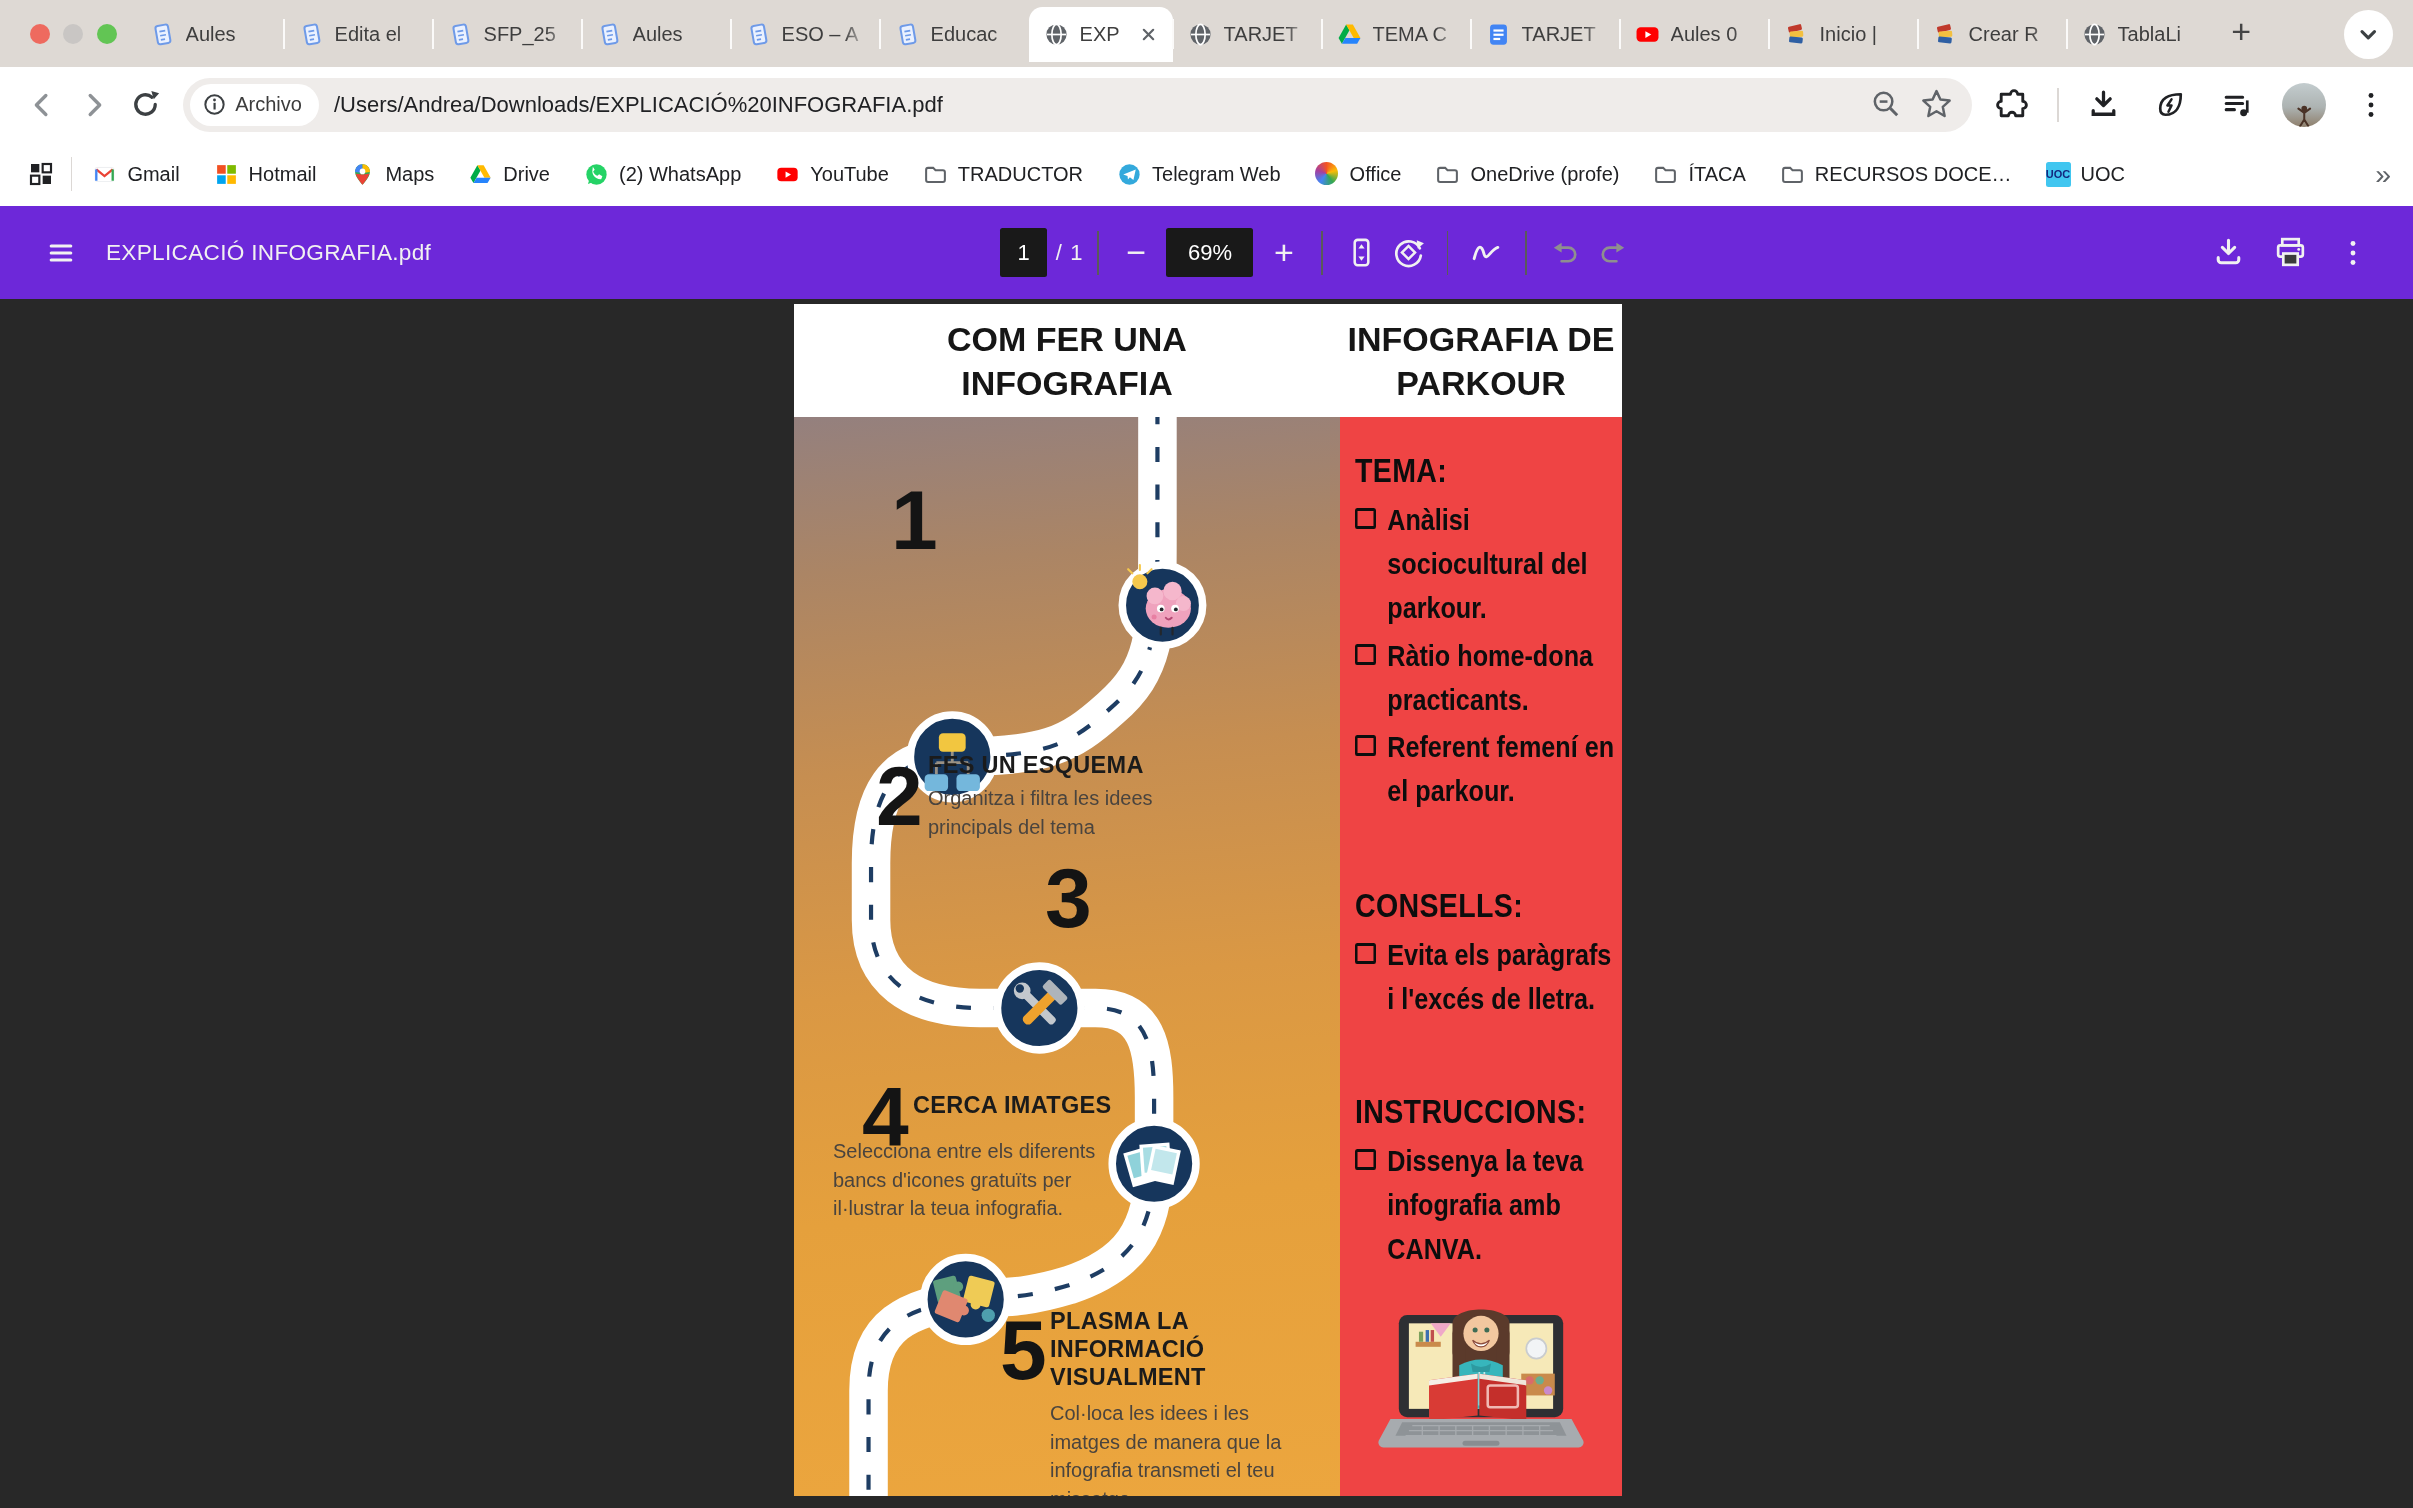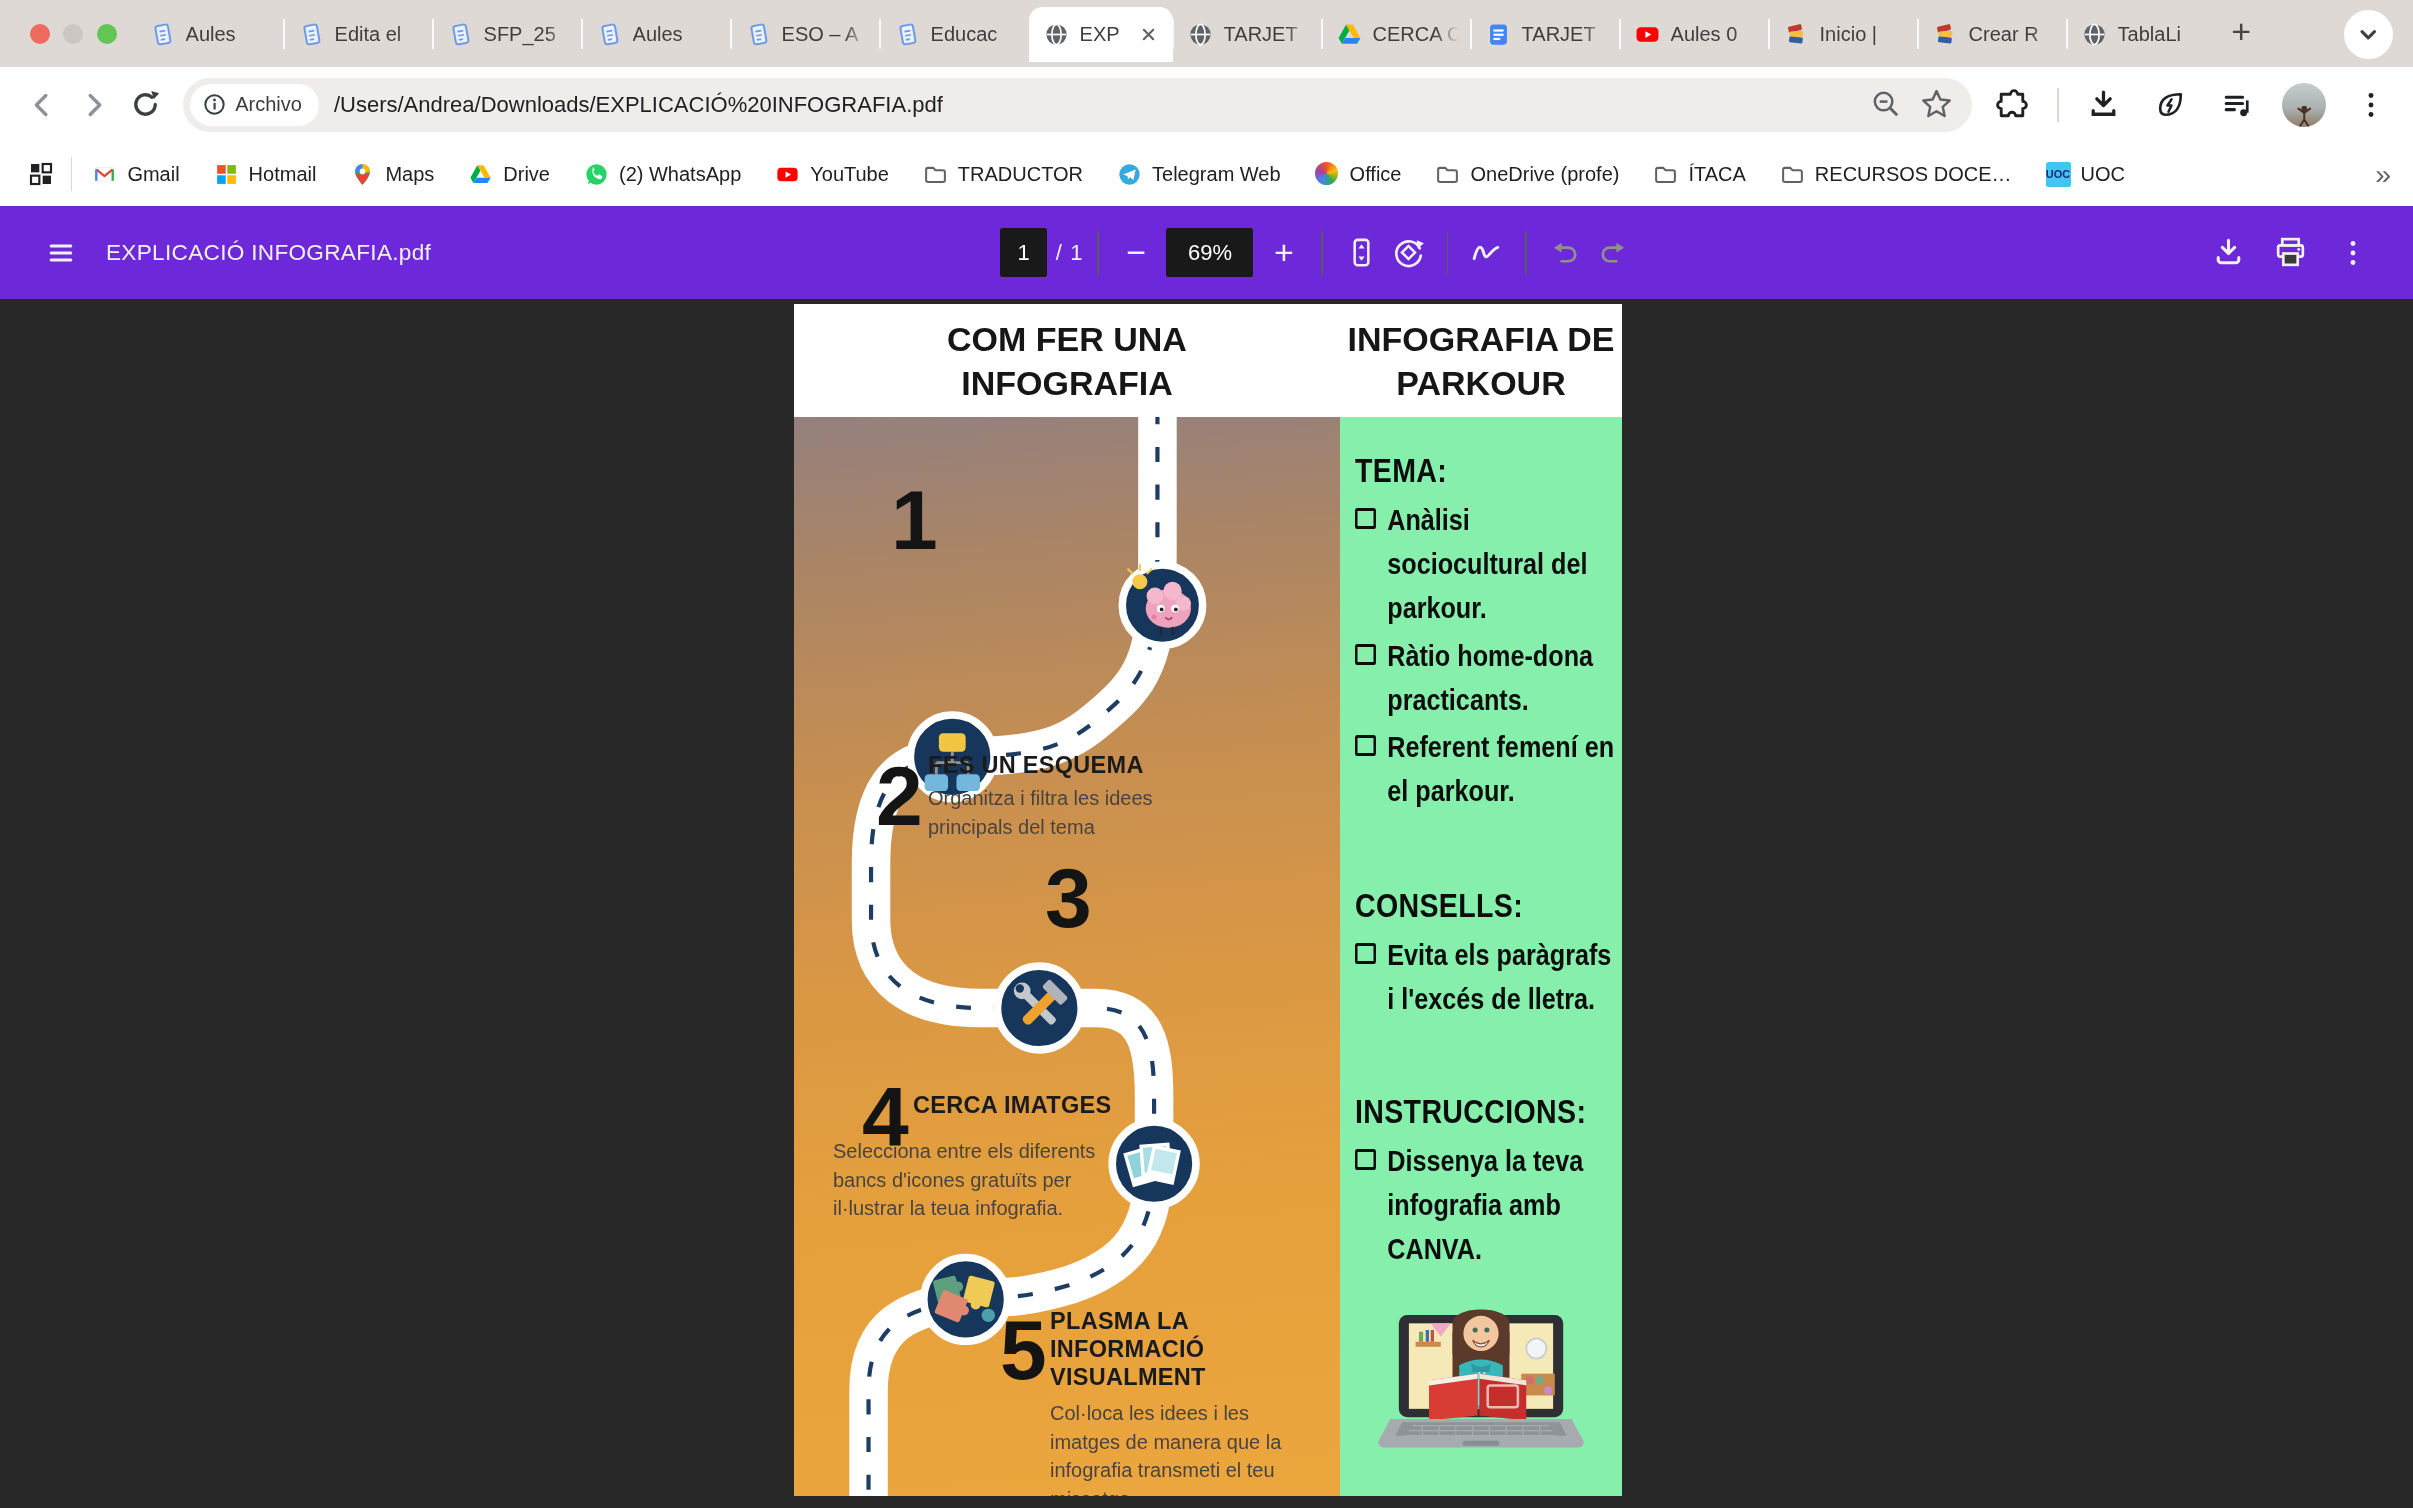--- a/index.html
+++ b/index.html
@@ -81,21 +81,21 @@
   .stepbody { font-size:20px; line-height:28.5px; color:#4A443E; margin-top:5px; }
   .s1 .stepnum{ position:absolute; left:0; top:0; } 
   .s1{ left:97px; top:65px; width:335px; } .s1 .txt{ margin-left:54px; }
   .s2{ left:82px; top:334px; width:352px; } .s2 .stepnum{ position:absolute; left:0; top:6.7px; } .s2 .txt{ margin-left:52px; }
   .s3{ left:251px; top:436px; width:277px; } .s3 .stepnum{ position:absolute; left:0; top:6.7px; } .s3 .txt{ margin-left:52px; }
   .s4{ left:39px; top:662px; width:302px; } .s4 .stepnum{ position:absolute; left:29px; top:0; }
   .s4 .steptitle{ margin-left:80px; padding-top:11.7px; } .s4 .stepbody{ margin-top:18.4px; }
   .s5{ left:206px; top:890px; width:302px; } .s5 .stepnum{ position:absolute; left:0; top:5px; } .s5 .txt{ margin-left:50px; }
   .s5 .stepbody{ margin-top:8.4px; }
 
-  .panel { position:absolute; left:546px; top:113px; width:282px; height:1079px; background:#86efac; overflow:hidden; }
+  .panel { position:absolute; left:546px; top:113px; width:282px; height:1079px; background:#ef4444; overflow:hidden; }
   .panel-content { position:absolute; left:15px; top:0; width:323px; transform:scaleX(0.84); transform-origin:0 0; }
   .sec { position:absolute; left:0; width:310px; }
   .sec-tema{ top:34px; } .sec-consells{ top:469px; } .sec-instr{ top:675px; }
   .sechead { font-size:34px; font-weight:700; color:#0D0D0D; margin-bottom:8.4px; letter-spacing:0.4px; }
   .chkitem { display:flex; gap:13.4px; margin-bottom:3.4px; }
   .chkbox { flex:0 0 25px; width:25px; height:21px; border:3.4px solid #0D0D0D; border-radius:2.5px; margin-top:10px; }
   .chktext { font-size:30px; font-weight:700; line-height:44px; color:#0D0D0D; }
   .bitmoji { position:absolute; left:32px; top:876px; }
 
   [data-interactable="true"]{ cursor:pointer; }
@@ -182,21 +182,21 @@
             <path d="M4.5 16 h23" stroke="#FFFFFF" stroke-width="2"></path>
           </svg></span>
         <span class="tablabel" data-interactable="false">TARJET</span>
       </div>
       <div class="tab" data-interactable="true">
         <span class="tabicon" data-interactable="false"><svg viewBox="0 0 32 32">
             <polygon points="12,4 3,20 7,27 16,11" fill="#00AC47"></polygon>
             <polygon points="20,4 12,4 21,20 29,20" fill="#FFBA00"></polygon>
             <polygon points="7,27 25,27 29,20 11,20" fill="#2684FC"></polygon>
           </svg></span>
-        <span class="tablabel" data-interactable="false">CERCA C</span>
+        <span class="tablabel" data-interactable="false">TEMA C</span>
       </div>
       <div class="tab" data-interactable="true">
         <span class="tabicon" data-interactable="false"><svg viewBox="0 0 32 32">
             <rect x="6" y="4" width="20" height="24" rx="4" fill="#4285F4"></rect>
             <rect x="10" y="10" width="12" height="2.6" fill="#fff"></rect>
             <rect x="10" y="15" width="12" height="2.6" fill="#fff"></rect>
             <rect x="10" y="20" width="8" height="2.6" fill="#fff"></rect>
           </svg></span>
         <span class="tablabel" data-interactable="false">TARJET</span>
       </div>

